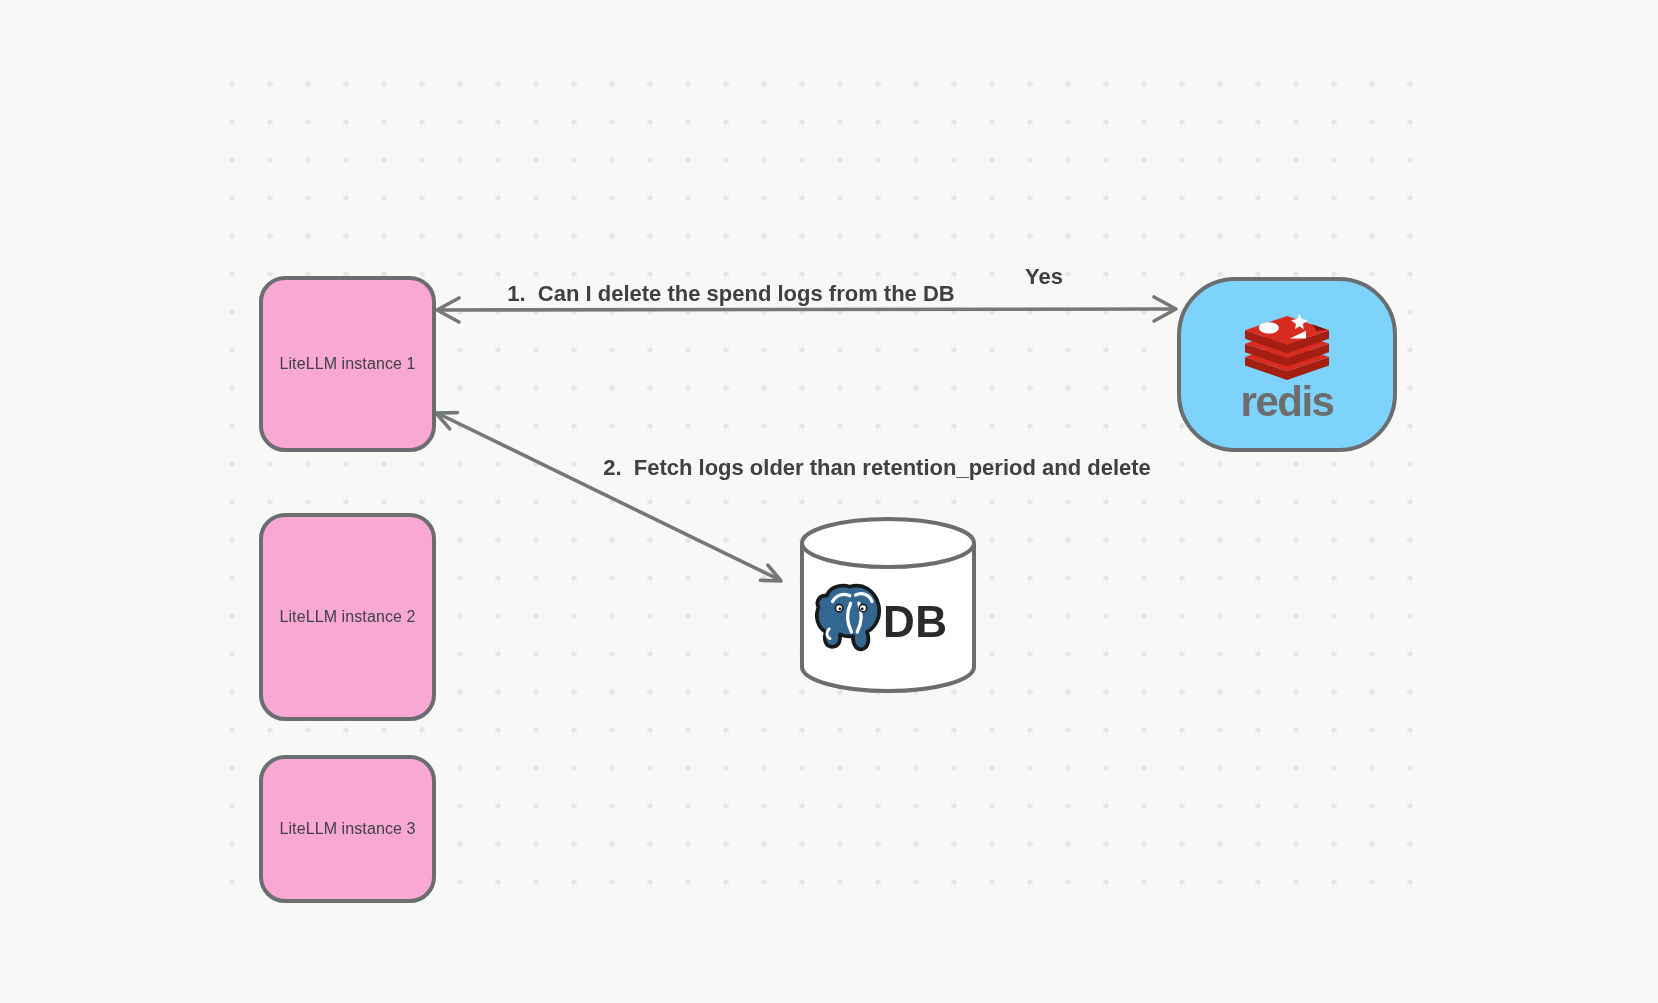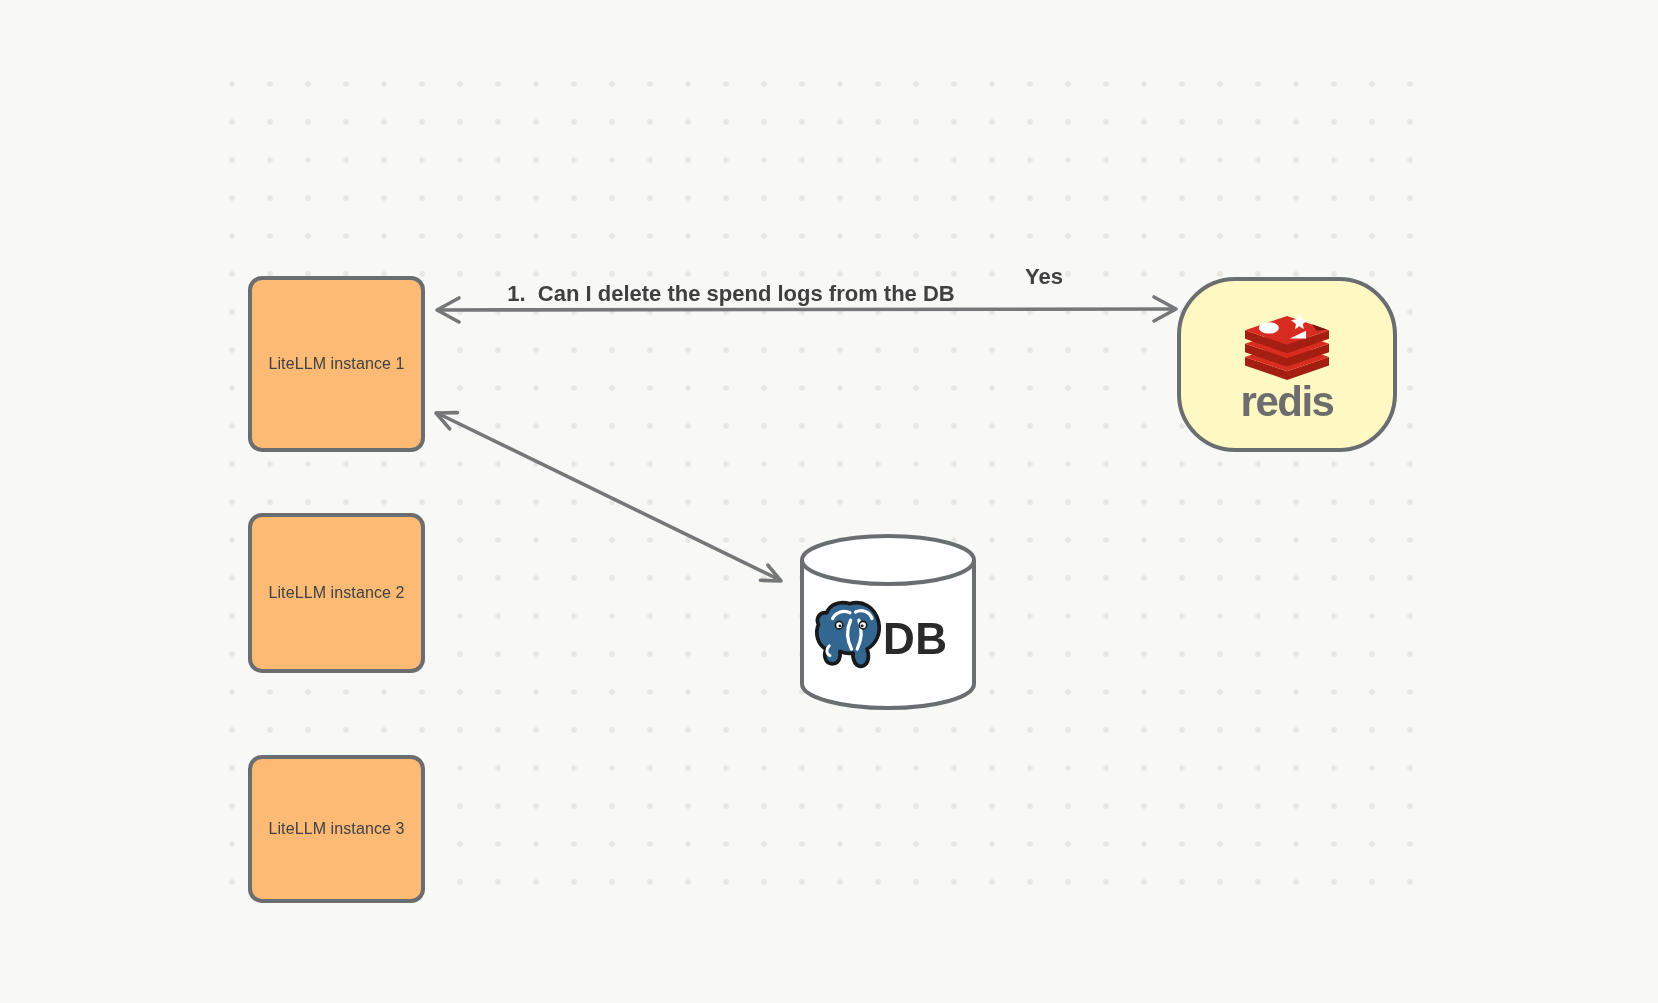--- a/index.html
+++ b/index.html
@@ -8,40 +8,40 @@
     background:#f8f8f7;
     font-family:"Liberation Sans","DejaVu Sans",sans-serif;
   }
   .dotgrid{
     position:absolute;left:213px;top:65px;width:1216px;height:836px;
     background-image:radial-gradient(circle,#e7e7e6 2.5px,rgba(231,231,230,0) 3px);
     background-size:38px 38px;
     background-position:0 0;
   }
   .node-box{
-    position:absolute;left:248px;width:177px;height:176px;
-    background:#fdba74;border:4px solid #6b6e70;border-radius:14px;
+    position:absolute;left:259px;width:177px;height:176px;
+    background:#f9a8d4;border:4px solid #6b6e70;border-radius:26px;
     box-sizing:border-box;
     display:flex;align-items:center;justify-content:center;
   }
   .node-box .box-label{
     font-size:16px;color:#3f4246;letter-spacing:.1px;
   }
   .redis-node{
     position:absolute;left:1177px;top:277px;width:220px;height:175px;
-    background:#fef9c3;border:4px solid #6b6e70;border-radius:58px;
+    background:#7dd3fc;border:4px solid #6b6e70;border-radius:58px;
     box-sizing:border-box;
     display:flex;flex-direction:column;align-items:center;justify-content:center;
     padding-top:4px;
   }
   .redis-word{
     font-size:42px;font-weight:700;color:#6d6d6d;letter-spacing:-1.5px;
     line-height:40px;margin-top:1px;
   }
-  .db-node{position:absolute;left:799px;top:532px;width:178px;height:178px;}
+  .db-node{position:absolute;left:799px;top:515px;width:178px;height:178px;}
   .db-node svg.cyl{position:absolute;left:0;top:0;}
   .db-node svg.pg{position:absolute;left:13px;top:66px;}
   .db-label{
     position:absolute;left:84px;top:85px;
     font-size:44px;font-weight:700;color:#2a2a2a;line-height:1;
     letter-spacing:0.5px;
   }
   .msg{
     position:absolute;white-space:pre;text-align:center;
     font-size:22px;font-weight:700;color:#404040;line-height:26px;
@@ -71,21 +71,21 @@
         <line x1="437" y1="413" x2="780" y2="580"></line>
         <path d="M457.5 412.6 L436 413 L449.7 428.9"></path>
         <path d="M760.4 580.3 L781 581 L767.9 565.1"></path>
       </g>
     </g>
   </svg>
 
   <div class="node-box" style="top:276px;">
     <span class="box-label">LiteLLM instance 1</span>
   </div>
-  <div class="node-box" style="top:513px;height:160px;">
+  <div class="node-box" style="top:513px;height:208px;">
     <span class="box-label">LiteLLM instance 2</span>
   </div>
   <div class="node-box" style="top:755px;height:148px;">
     <span class="box-label">LiteLLM instance 3</span>
   </div>
 
   <div class="redis-node">
     <svg width="84" height="69" viewBox="0 -4 88 72">
 
       <polygon points="0,43 44,58 88,43 88,52 44,67 0,52" fill="#a41e11"></polygon>
@@ -122,14 +122,15 @@
       <circle cx="33" cy="33" r="4.5" fill="#ffffff" stroke="#18191b" stroke-width="2"></circle>
       <circle cx="34" cy="34" r="1.7" fill="#18191b"></circle>
       <circle cx="62" cy="33" r="4.5" fill="#ffffff" stroke="#18191b" stroke-width="2"></circle>
       <circle cx="61" cy="34" r="1.7" fill="#18191b"></circle>
     </svg>
     <div class="db-label">DB</div>
   </div>
 
   <div class="msg msg-step1">1.  Can I delete the spend logs from the DB</div>
   <div class="msg msg-yes">Yes</div>
+  <div class="msg msg-step2">2.  Fetch logs older than retention_period and delete</div>
 
 </div>
 
 </body></html>

